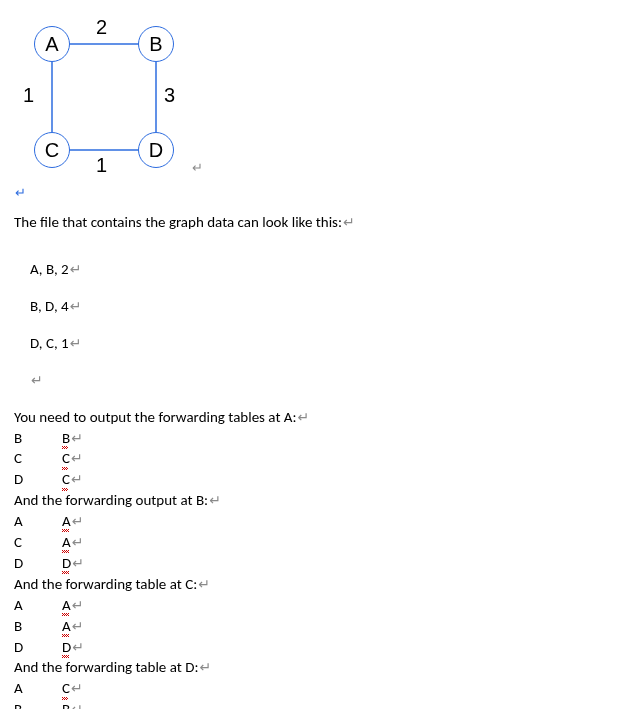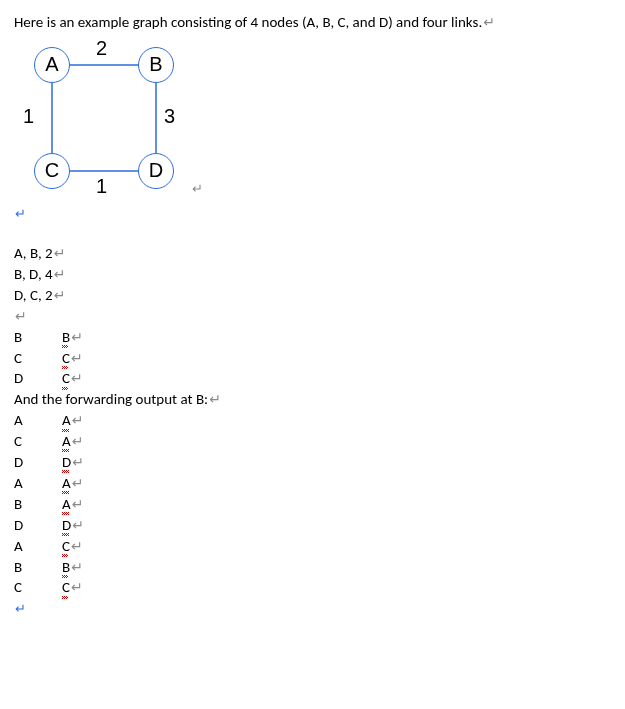--- a/index.html
+++ b/index.html
@@ -71,21 +71,21 @@
     stroke: #2d6cdf;
     stroke-width: 1.5;
   }
   .pil-float {
     position: absolute;
     font-size: 13px;
     color: #8a8a8a;
   }
   
   .line {
-    margin: 0;
+    margin: 16px;
     line-height: 1.35;
   }
   
   table.ft {
     border-collapse: collapse;
     margin: 0;
   }
   table.ft td {
     padding: 0;
     line-height: 1.35;
@@ -106,23 +106,20 @@
     background:
       radial-gradient(circle at 1.5px 0px, transparent 1px, #c00 1px, #c00 1.6px, transparent 1.7px) 0 0 / 4px 3px repeat-x,
       radial-gradient(circle at 1.5px 3px, transparent 1px, #c00 1px, #c00 1.6px, transparent 1.7px) 2px 0 / 4px 3px repeat-x;
   }
 </style>
 </head>
 <body>
 
 <div class="page">
 
-  <p class="para">
-    <span>Here is an example graph consisting of 4 nodes (A, B, C, and D) and four links.</span><span class="pil">↵</span>
-  </p>
 
   <div class="graph-wrap">
     <svg class="edges" viewBox="0 0 200 160">
       <line class="edge" x1="38" y1="24" x2="142" y2="24"></line>
       <line class="edge" x1="38" y1="42" x2="38" y2="112"></line>
       <line class="edge" x1="142" y1="42" x2="142" y2="112"></line>
       <line class="edge" x1="38" y1="130" x2="142" y2="130"></line>
     </svg>
 
     <div class="node" style="left:20px;  top:6px;">A</div>
@@ -135,28 +132,34 @@
     <div class="elabel" style="left:150px;top:64px;">3</div>
     <div class="elabel" style="left:82px; top:134px;">1</div>
 
     <span class="pil-float" style="left:178px; top:140px;">↵</span>
   </div>
 
   <p class="para"><span class="pil blue">↵</span></p>
 
   <div class="spacer"></div>
 
+  <p class="para">
+    <span>The file that contains the graph data can look like this:</span><span class="pil">↵</span>
+  </p>
 
   <div class="spacer"></div>
 
   <p class="line"><span>A, B, 2</span><span class="pil">↵</span></p>
   <p class="line"><span>B, D, 4</span><span class="pil">↵</span></p>
-  <p class="line"><span>D, C, 2</span><span class="pil">↵</span></p>
+  <p class="line"><span>D, C, 1</span><span class="pil">↵</span></p>
   <p class="line"><span class="pil">↵</span></p>
 
+  <p class="para">
+    <span>You need to output the forwarding tables at A:</span><span class="pil">↵</span>
+  </p>
   <table class="ft">
     <tbody>
         <tr>
           <td class="c1">B</td>
           <td><span class="squig">B</span><span class="pil">↵</span></td>
         </tr>
     <tr>
           <td class="c1">C</td>
           <td><span class="squig">C</span><span class="pil">↵</span></td>
         </tr>
@@ -180,37 +183,43 @@
           <td class="c1">C</td>
           <td><span class="squig">A</span><span class="pil">↵</span></td>
         </tr>
     <tr>
           <td class="c1">D</td>
           <td><span class="squig">D</span><span class="pil">↵</span></td>
         </tr>
   </tbody>
     </table>
 
+  <p class="para">
+    <span>And the forwarding table at C:</span><span class="pil">↵</span>
+  </p>
   <table class="ft">
     <tbody>
         <tr>
           <td class="c1">A</td>
           <td><span class="squig">A</span><span class="pil">↵</span></td>
         </tr>
     <tr>
           <td class="c1">B</td>
           <td><span class="squig">A</span><span class="pil">↵</span></td>
         </tr>
     <tr>
           <td class="c1">D</td>
           <td><span class="squig">D</span><span class="pil">↵</span></td>
         </tr>
   </tbody>
     </table>
 
+  <p class="para">
+    <span>And the forwarding table at D:</span><span class="pil">↵</span>
+  </p>
   <table class="ft">
     <tbody>
         <tr>
           <td class="c1">A</td>
           <td><span class="squig">C</span><span class="pil">↵</span></td>
         </tr>
     <tr>
           <td class="c1">B</td>
           <td><span class="squig">B</span><span class="pil">↵</span></td>
         </tr>

